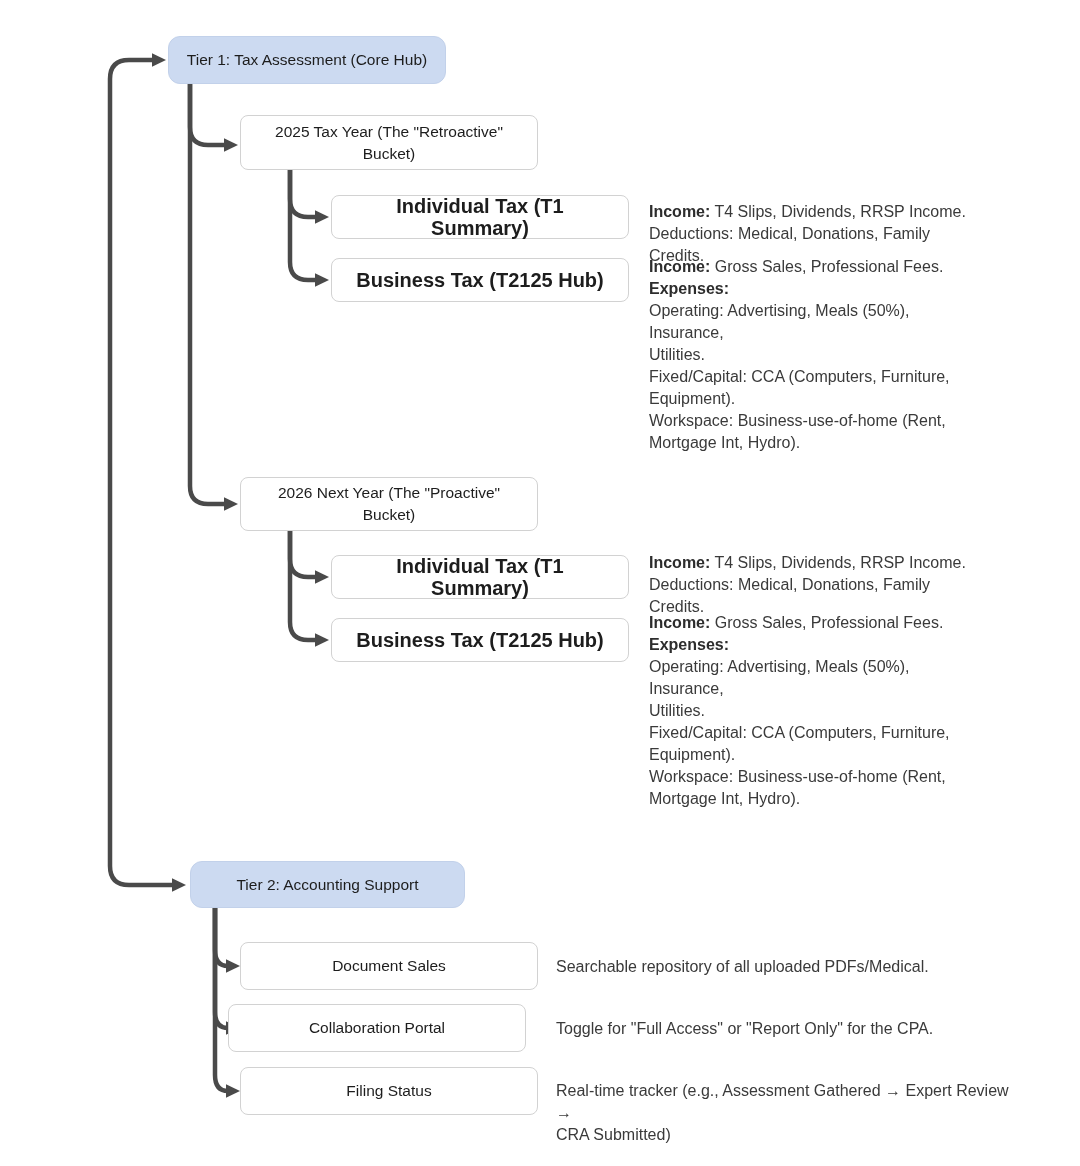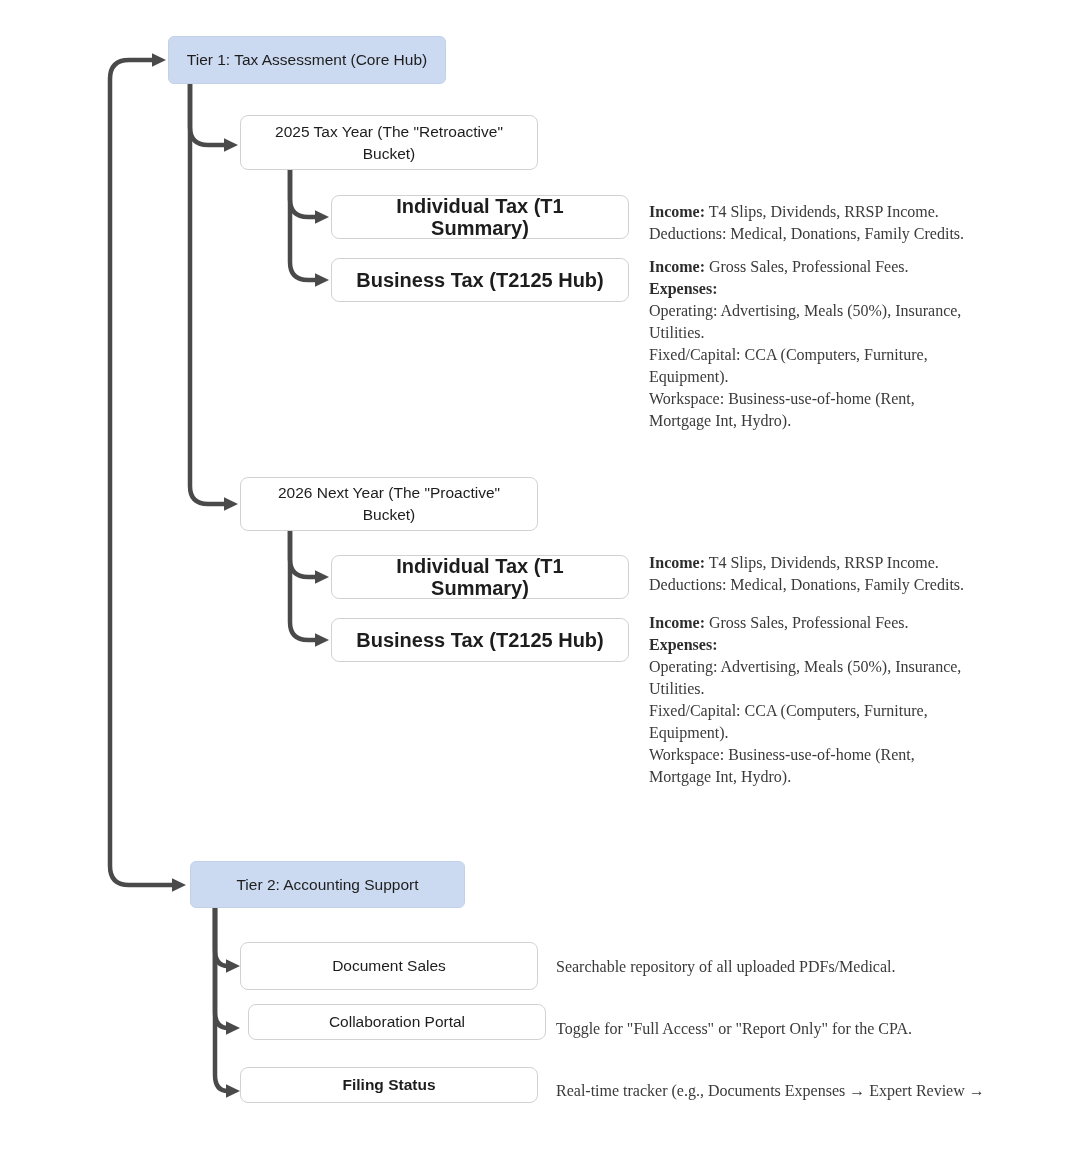--- a/index.html
+++ b/index.html
@@ -27,26 +27,26 @@
     border: 1px solid #d2d2d2;
     border-radius: 8px;
     font-size: 15.5px;
     line-height: 22px;
     color: #1d1d1d;
     padding: 4px 14px;
   }
   .node.tier {
     background: #ccdaf1;
     border: 1px solid #c2d1ea;
-    border-radius: 6px;
+    border-radius: 12px;
   }
   .node.bold { font-weight: bold; font-size: 20px; }
   .ann {
     position: absolute;
-    font-family: Liberation Serif, serif;
+    font-family: Liberation Sans, sans-serif;
     font-size: 16px;
     line-height: 22px;
     color: #3a3a3a;
   }
   .ann b { color: #2d2d2d; }
 </style>
 </head>
 <body>
 
 <div class="canvas">
@@ -113,25 +113,25 @@
   </div>
 
   <div class="node tier" style="left:190px; top:861px; width:275px; height:47px;">
     <span>Tier 2: Accounting Support</span>
   </div>
 
   <div class="node" style="left:240px; top:942px; width:298px; height:48px;">
     <span>Document Sales</span>
   </div>
 
-  <div class="node" style="left:248px; top:1004px; width:298px; height:36px;">
+  <div class="node" style="left:228px; top:1004px; width:298px; height:48px;">
     <span>Collaboration Portal</span>
   </div>
 
-  <div class="node" style="left:240px; top:1067px; width:298px; height:36px;font-weight:bold;">
+  <div class="node" style="left:240px; top:1067px; width:298px; height:48px;">
     <span>Filing Status</span>
   </div>
 
   <div class="ann" style="left:649px; top:201px; width:320px;">
     <div><b>Income:</b><span> T4 Slips, Dividends, RRSP Income.</span></div>
     <div>Deductions: Medical, Donations, Family Credits.</div>
   </div>
 
   <div class="ann" style="left:649px; top:256px; width:320px;">
     <div><b>Income:</b><span> Gross Sales, Professional Fees.</span></div>
@@ -158,16 +158,17 @@
     <div>Equipment).</div>
     <div>Workspace: Business-use-of-home (Rent,</div>
     <div>Mortgage Int, Hydro).</div>
   </div>
 
   <div class="ann" style="left:556px; top:956px; width:460px;">Searchable repository of all uploaded PDFs/Medical.</div>
 
   <div class="ann" style="left:556px; top:1018px; width:460px;">Toggle for "Full Access" or "Report Only" for the CPA.</div>
 
   <div class="ann" style="left:556px; top:1080px; width:460px;">
-    <div>Real-time tracker (e.g., Documents Expenses → Expert Review →</div>
+    <div>Real-time tracker (e.g., Assessment Gathered → Expert Review →</div>
+    <div>CRA Submitted)</div>
   </div>
 
 </div>
 
 </body></html>

